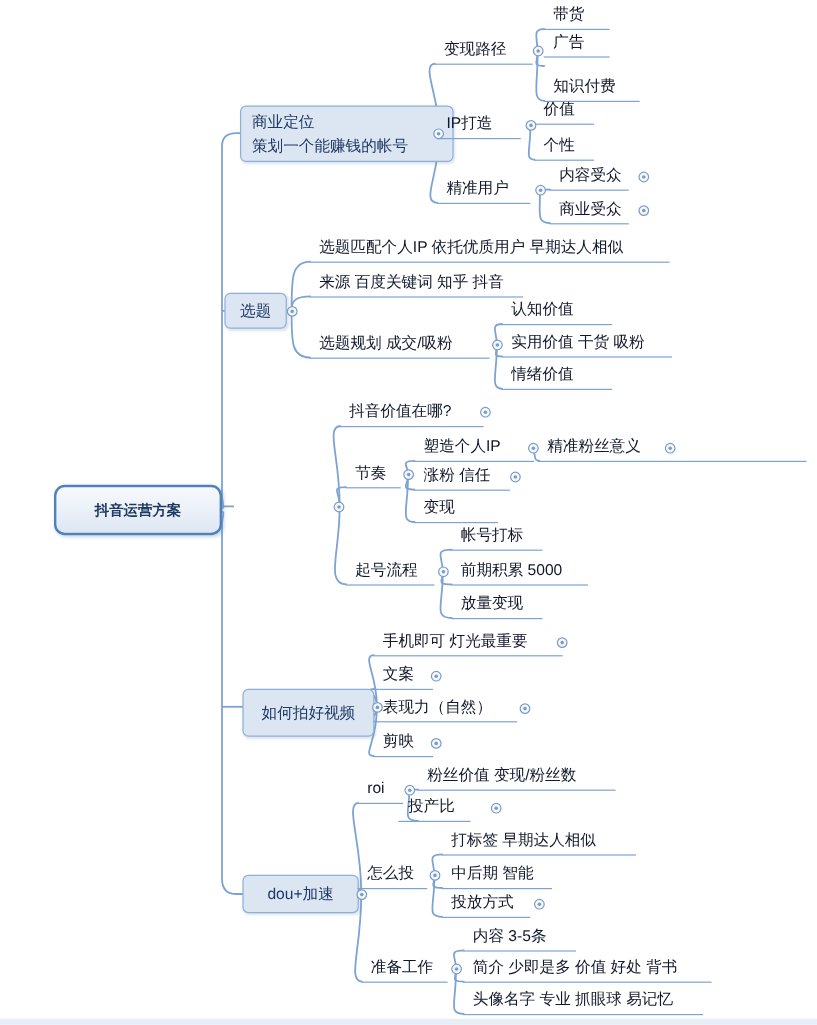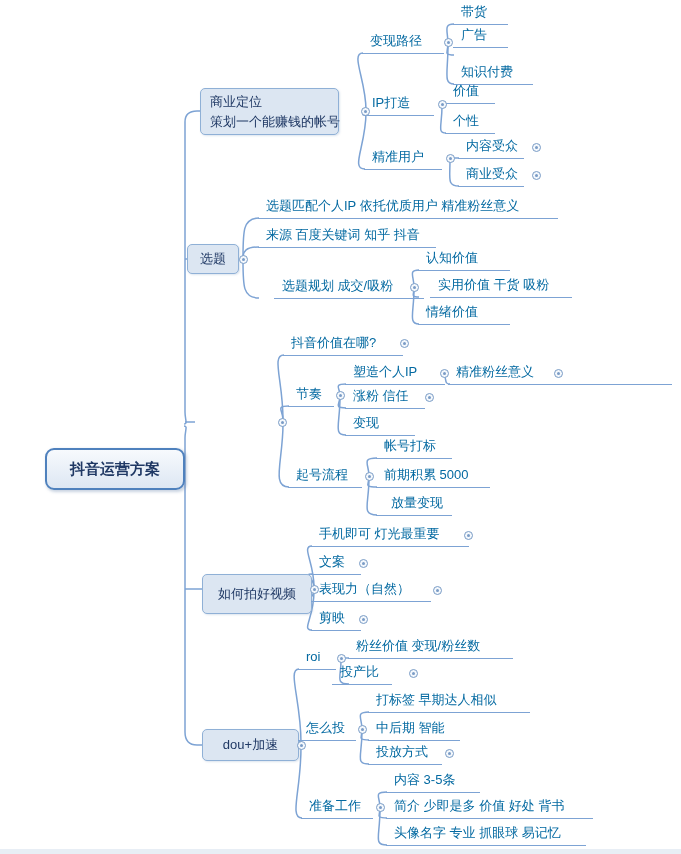--- a/index.html
+++ b/index.html
@@ -5,38 +5,37 @@
   html,body{margin:0;padding:0;}
   body{
     width:681px;height:854px;position:relative;overflow:hidden;
     background:#ffffff;
     font-family:"Liberation Sans","DejaVu Sans",sans-serif;
   }
   #stage{position:absolute;inset:0;width:681px;height:854px;}
   svg.wires{position:absolute;left:0;top:0;pointer-events:none;}
   .mm-node{
     position:absolute;box-sizing:border-box;height:21px;line-height:17px;
-    font-size:13px;color:#0369a1;white-space:nowrap;
+    font-size:13px;color:#0f172a;white-space:nowrap;
     border-bottom:1.5px solid #7da3d4;padding:0 2px 21px 8px;overflow:visible;
   }
   .mm-box{
     position:absolute;box-sizing:border-box;
     background:#dce6f2;border:1.3px solid #8fb0d6;border-radius:5px;
     color:#1f3864;font-size:13px;display:flex;align-items:center;justify-content:center;
     white-space:nowrap;box-shadow:1px 1px 2px rgba(120,150,190,.25);
   }
   .mm-box.two-line{flex-direction:column;align-items:flex-start;justify-content:center;padding:3px 9px;line-height:20px;}
   .mm-root{
     position:absolute;box-sizing:border-box;
     background:linear-gradient(180deg,#f7fafd 0%,#dde7f3 100%);
     border:2.2px solid #4f81bd;border-radius:9px;
-    color:#1f3864;font-size:15px;font-weight:bold;
+    color:#1f3864;font-size:12px;font-weight:bold;
     display:flex;align-items:center;justify-content:center;white-space:nowrap;
     box-shadow:1.5px 1.5px 3px rgba(100,130,170,.35);
-    margin-top:44px;
   }
   .mm-marker{
     position:absolute;width:7px;height:7px;border-radius:50%;
     border:1.2px solid #7a9cc6;background:#f4f8fc;
   }
   .mm-marker::after{
     content:"";position:absolute;left:2px;top:2px;width:3px;height:3px;
     border-radius:50%;background:#7a9cc6;
   }
   .bottom-bar{position:absolute;left:0;bottom:0;width:681px;height:5px;background:#e8eef5;}
@@ -98,53 +97,53 @@
       <path d="M 362,731 C 362,737 357,740 369,740"></path>
       <path d="M 362,731 C 362,757 355,764 369,764"></path>
       <path d="M 380,807 C 380,797 373,792 387,792"></path>
       <path d="M 380,809 C 380,815 375,818 387,818"></path>
       <path d="M 380,809 C 380,837 373,845 387,845"></path>
     </g>
   </svg>
 
   <div class="mm-root" style="left:45px;top:404px;width:140px;height:42px;">抖音运营方案</div>
 
-  <div class="mm-box two-line" style="left:200px;top:88px;width:139px;height:47px;">
+  <div class="mm-box two-line" style="left:200px;top:88px;width:178px;height:47px;">
     <span>商业定位</span>
     <span>策划一个能赚钱的帐号</span>
   </div>
   <div class="mm-node" style="left:362px;top:32px;width:82px;">变现路径</div>
   <div class="mm-node" style="left:453px;top:3px;width:55px;">带货</div>
   <div class="mm-node" style="left:453px;top:26px;width:55px;">广告</div>
   <div class="mm-node" style="left:453px;top:63px;width:80px;">知识付费</div>
   <div class="mm-node" style="left:364px;top:94px;width:70px;">IP打造</div>
   <div class="mm-node" style="left:445px;top:82px;width:50px;">价值</div>
   <div class="mm-node" style="left:445px;top:112px;width:50px;">个性</div>
   <div class="mm-node" style="left:364px;top:148px;width:78px;">精准用户</div>
   <div class="mm-node" style="left:458px;top:137px;width:66px;">内容受众</div>
   <div class="mm-node" style="left:458px;top:165px;width:66px;">商业受众</div>
 
   <div class="mm-box" style="left:187px;top:244px;width:52px;height:30px;">选题</div>
-  <div class="mm-node" style="left:258px;top:197px;width:300px;">选题匹配个人IP 依托优质用户 精准粉丝意义</div>
+  <div class="mm-node" style="left:258px;top:197px;width:300px;">选题匹配个人IP 依托优质用户 早期达人相似</div>
   <div class="mm-node" style="left:258px;top:226px;width:178px;">来源 百度关键词 知乎 抖音</div>
-  <div class="mm-node" style="left:258px;top:277px;width:150px;margin-left:16px;">选题规划 成交/吸粉</div>
+  <div class="mm-node" style="left:258px;top:277px;width:150px;">选题规划 成交/吸粉</div>
   <div class="mm-node" style="left:418px;top:249px;width:92px;">认知价值</div>
-  <div class="mm-node" style="left:430px;top:276px;width:142px;">实用价值 干货 吸粉</div>
+  <div class="mm-node" style="left:418px;top:276px;width:142px;">实用价值 干货 吸粉</div>
   <div class="mm-node" style="left:418px;top:303px;width:92px;">情绪价值</div>
 
   <div class="mm-node" style="left:283px;top:334px;width:120px;">抖音价值在哪?</div>
   <div class="mm-node" style="left:288px;top:385px;width:46px;">节奏</div>
   <div class="mm-node" style="left:345px;top:363px;width:100px;">塑造个人IP</div>
   <div class="mm-node" style="left:448px;top:363px;width:224px;">精准粉丝意义</div>
   <div class="mm-node" style="left:345px;top:387px;width:80px;">涨粉 信任</div>
   <div class="mm-node" style="left:345px;top:414px;width:70px;">变现</div>
   <div class="mm-node" style="left:288px;top:466px;width:74px;">起号流程</div>
   <div class="mm-node" style="left:376px;top:437px;width:76px;">帐号打标</div>
   <div class="mm-node" style="left:376px;top:466px;width:114px;">前期积累 5000</div>
-  <div class="mm-node" style="left:376px;top:494px;width:76px;text-align:center;">放量变现</div>
+  <div class="mm-node" style="left:376px;top:494px;width:76px;">放量变现</div>
 
   <div class="mm-box" style="left:202px;top:574px;width:110px;height:40px;">如何拍好视频</div>
   <div class="mm-node" style="left:311px;top:525px;width:158px;">手机即可 灯光最重要</div>
   <div class="mm-node" style="left:311px;top:553px;width:50px;">文案</div>
   <div class="mm-node" style="left:311px;top:580px;width:120px;">表现力（自然）</div>
   <div class="mm-node" style="left:311px;top:609px;width:50px;">剪映</div>
 
   <div class="mm-box" style="left:202px;top:729px;width:97px;height:32px;">dou+加速</div>
   <div class="mm-node" style="left:298px;top:648px;width:38px;">roi</div>
   <div class="mm-node" style="left:348px;top:637px;width:165px;">粉丝价值 变现/粉丝数</div>

